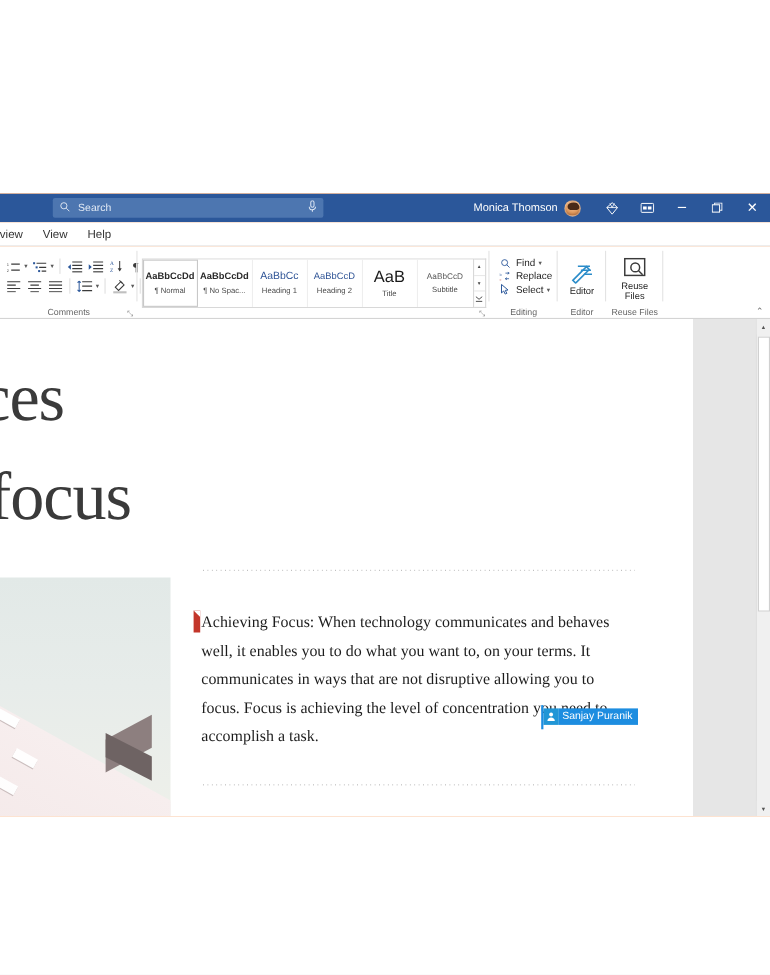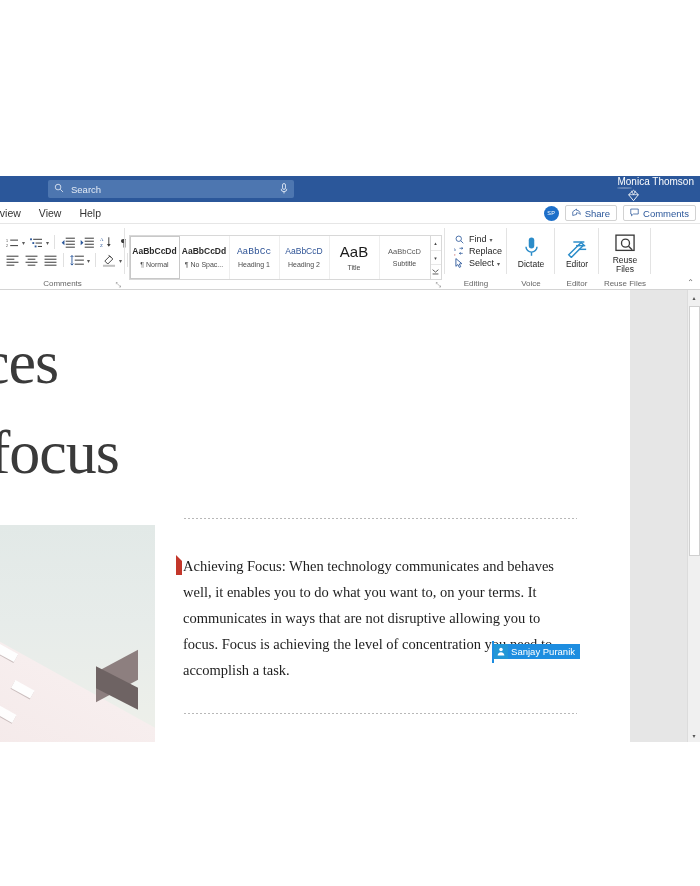--- a/index.html
+++ b/index.html
@@ -35,21 +35,21 @@
     align-items: center;
     padding: 0 6px;
   }
   .search-box .sicon { color:#e8eef7; font-size:11px; margin-right:7px; line-height:1; }
   .search-box .stext { color:#e2eaf5; font-size:9.5px; flex:1; }
   .search-box .micicon { color:#dfe8f5; font-size:11px; }
 
   .tb-right {
     position: absolute;
     right: 0; top: 0; height: 26px;
-    display: flex; align-items: flex-start; flex-direction: column;
+    display: flex; align-items: center;
   }
   .tb-user { color:#ffffff; font-size:10px; margin-right:6px; white-space:nowrap; }
   .tb-avatar {
     width:15px; height:15px; border-radius:50%;
     background: radial-gradient(circle at 50% 30%, #f6c9a0 0%, #e09a5e 55%, #8a4b23 100%);
     margin-right:12px; border:1px solid #ffffff44;
     position:relative; overflow:hidden;
   }
   .tb-avatar::after {
     content:""; position:absolute; left:2px; top:1px; width:11px; height:7px;
@@ -134,21 +134,21 @@
   .gallery { display:flex; border:1px solid #d8d8d8; height:45px; background:#fff; }
   .scell {
     width:50px; height:43px;
     display:flex; flex-direction:column; align-items:center; justify-content:center;
     border-right:1px solid #eeeeee;
     background:#ffffff;
   }
   .scell:last-child { border-right:none; }
   .scell.sel { border:1px solid #c8c8c8; background:#ffffff; box-shadow:inset 0 0 0 1px #ffffff; }
   .spreview { font-size:8.5px; color:#2a2a2a; font-weight:bold; line-height:1; margin-bottom:5px; white-space:nowrap; }
-  .spreview.thin { font-weight:normal; color:#2f5496; font-size:9.5px;font-family:Liberation Mono, monospace; }
+  .spreview.thin { font-weight:normal; color:#2f5496; font-size:9.5px; }
   .spreview.h2 { font-weight:normal; color:#2f5496; font-size:8.5px; }
   .spreview.title { font-size:15px; font-weight:normal; color:#1a1a1a; letter-spacing:0px; }
   .spreview.sub { font-size:7.5px; font-weight:normal; color:#5a5a5a; }
   .slabel { font-size:7px; color:#4a4a4a; white-space:nowrap; }
   .gscroll {
     width:11px; height:45px; border:1px solid #d8d8d8; border-left:none;
     display:flex; flex-direction:column;
   }
   .gsbtn {
     flex:1; display:flex; align-items:center; justify-content:center;
@@ -332,39 +332,20 @@
       </span>
       <span class="tb-icon win">✕</span>
     </div>
   </div>
 
   <div class="tabrow">
     <span class="tab first">eview</span>
     <span class="tab">View</span>
     <span class="tab">Help</span>
 
-    <div class="tabrow-right">
-      <span class="sp-avatar">SP</span>
-      <span class="pillbtn">
-        <span class="gl">
-          <svg width="9" height="9" viewBox="0 0 12 12">
-              <path d="M1 10V5l5-3.6V3c3 0 5 2 5 5.6C9.6 6.8 8 6.4 6 6.4V8.6z" fill="none" stroke="#2b579a" stroke-width="1"></path>
-            </svg>
-        </span>
-        <span>Share</span>
-      </span>
-      <span class="pillbtn">
-        <span class="gl">
-          <svg width="9" height="9" viewBox="0 0 12 12">
-              <path d="M1 1.4h10v6.6H4.6L2 10.4V8H1z" fill="none" stroke="#2b579a" stroke-width="1"></path>
-            </svg>
-        </span>
-        <span>Comments</span>
-      </span>
-    </div>
   </div>
 
   <div class="ribbon">
 
     <div class="rgroup" style="width:125px;">
       <div class="rgroup-body">
         <div class="para-grid">
           <div class="prow">
             <span class="ico">
               <svg width="13" height="11" viewBox="0 0 14 12">
@@ -557,36 +538,20 @@
             </span>
             <span>Select</span>
             <span class="caretmini">▾</span>
           </span>
         </div>
       </div>
       <div class="rgroup-label">Editing</div>
       <span class="divider"></span>
     </div>
 
-    <div class="rgroup" style="width:48px;">
-      <div class="rgroup-body" style="justify-content:center;">
-        <div class="bigbtn">
-          <span class="bi">
-            <svg width="15" height="22" viewBox="0 0 16 24">
-                <rect x="5" y="1.5" width="6" height="12" rx="3" fill="#2b8cc9"></rect>
-                <path d="M2 11.6a6 6 0 0 0 12 0" fill="none" stroke="#2b8cc9" stroke-width="1.6"></path>
-                <line x1="8" y1="17.6" x2="8" y2="21.6" stroke="#2b8cc9" stroke-width="1.6"></line>
-              </svg>
-          </span>
-          <span class="bl">Dictate</span>
-        </div>
-      </div>
-      <div class="rgroup-label">Voice</div>
-      <span class="divider"></span>
-    </div>
 
     <div class="rgroup" style="width:44px;">
       <div class="rgroup-body" style="justify-content:center;">
         <div class="bigbtn">
           <span class="bi">
             <svg width="22" height="21" viewBox="0 0 24 22">
                 <path d="M3 19 16.5 5.5l2.8 2.8L5.8 21.8z" fill="none" stroke="#2b8cc9" stroke-width="1.6"></path>
                 <line x1="8" y1="5" x2="20" y2="5" stroke="#2b8cc9" stroke-width="1.6"></line>
                 <line x1="11" y1="9" x2="21" y2="9" stroke="#2b8cc9" stroke-width="1.6"></line>
                 <line x1="14" y1="13" x2="22" y2="13" stroke="#2b8cc9" stroke-width="1.6"></line>

